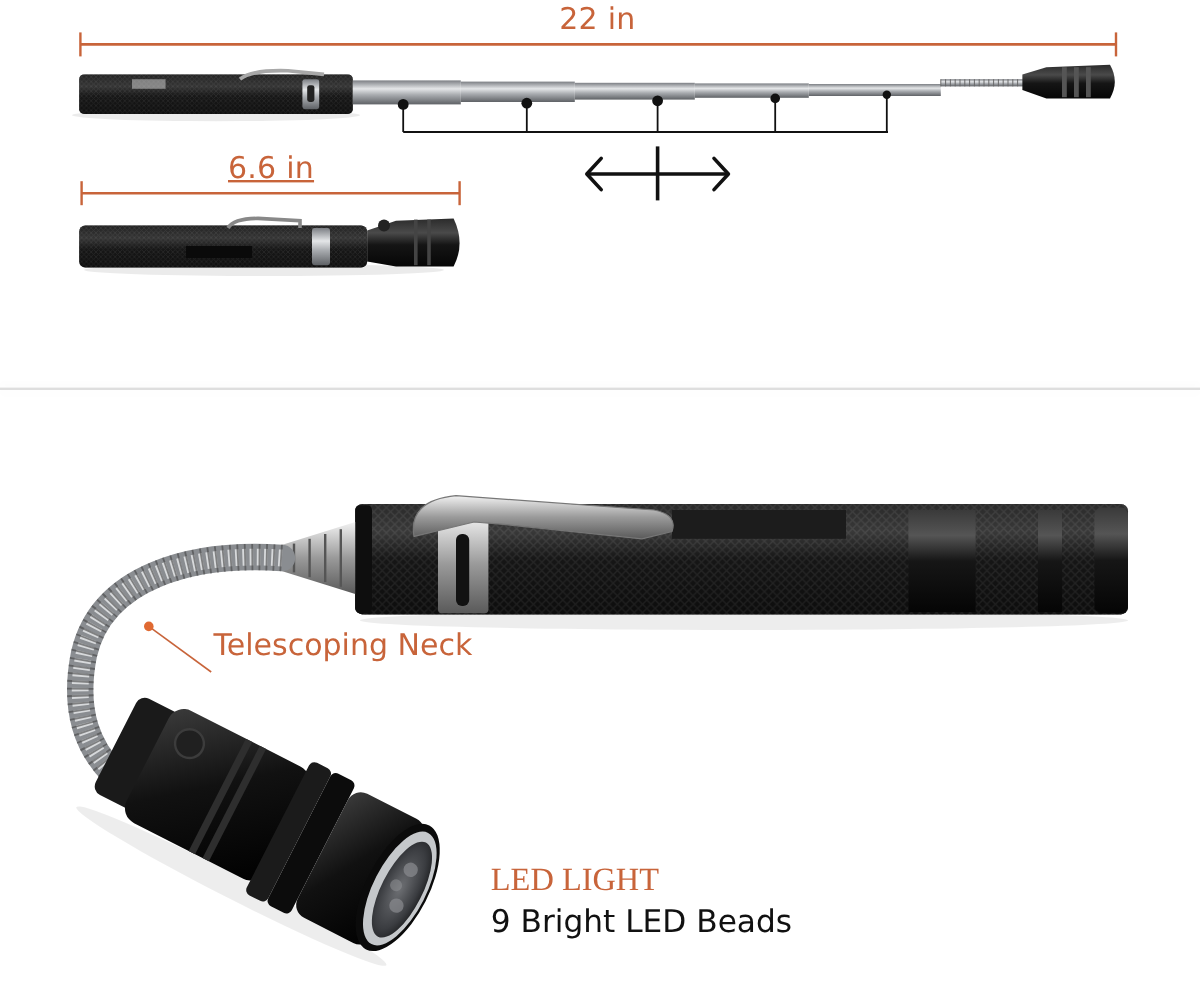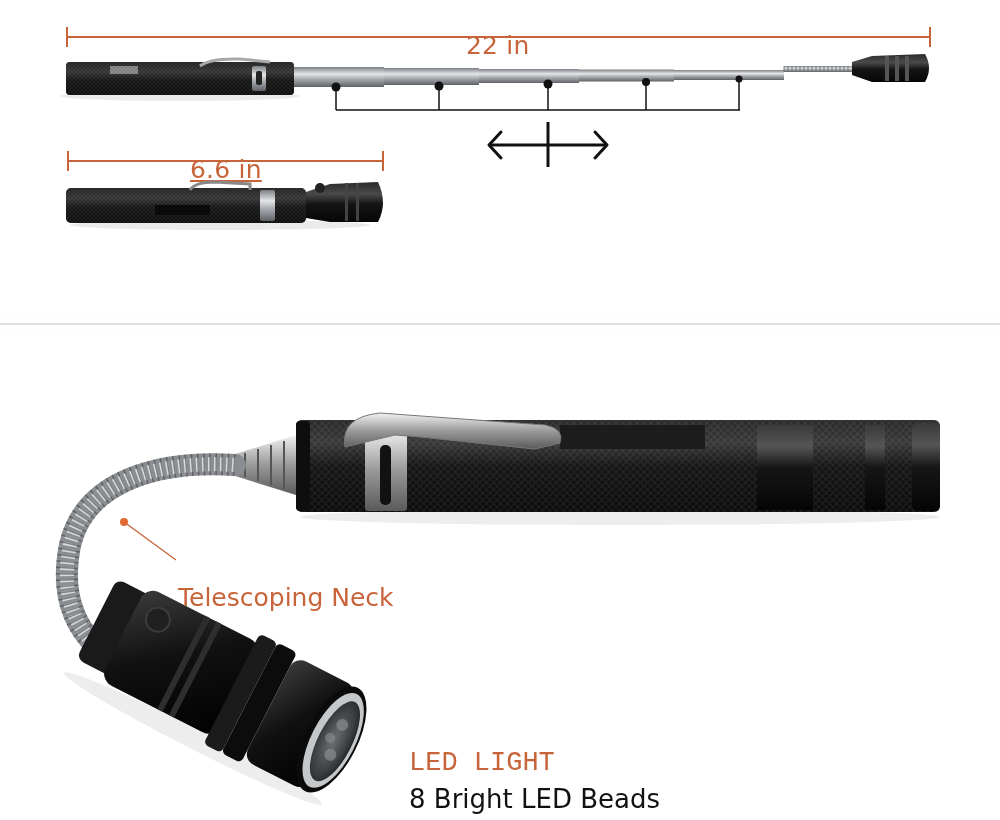--- a/index.html
+++ b/index.html
@@ -1,29 +1,29 @@
 <!DOCTYPE html>
 <html><head>
   <meta charset="utf-8">
   <style>
     html, body { margin: 0; padding: 0; }
     body {
       width: 1000px; height: 820px; background: #ffffff; position: relative; overflow: hidden;
       font-family: "Liberation Sans", sans-serif;
     }
-    .abs { position: absolute; margin-top: 30px; }
+    .abs { position: absolute; }
     .dim-label {
       color: #c8643a; font-family: "DejaVu Sans", sans-serif; font-size: 25px;
       letter-spacing: 0.2px; white-space: nowrap;
     }
     .callout {
       color: #c8643a; font-family: "DejaVu Sans", sans-serif; font-size: 25px; white-space: nowrap;
     }
     .feature-title {
-      color: #c8643a; font-family: Liberation Mono, monospace; font-size: 27px; white-space: nowrap;
+      color: #c8643a; font-family: Liberation Serif, serif; font-size: 27px; white-space: nowrap;
     }
     .feature-desc {
       color: #111111; font-family: "DejaVu Sans", sans-serif; font-size: 26px; white-space: nowrap;
     }
     .divider {
       position: absolute; left: 0; top: 323px; width: 1000px; height: 2px; background: #dedede;
       box-shadow: 0 -3px 6px rgba(0,0,0,0.03), 0 3px 6px rgba(0,0,0,0.03);
     }
     svg { position: absolute; overflow: visible; }
   </style>
@@ -201,17 +201,17 @@
       <rect x="274" y="300" width="70" height="116" rx="12" fill="url(#gHead)"></rect>
       <ellipse cx="344" cy="358" rx="26" ry="58" fill="#0b0b0b"></ellipse>
       <ellipse cx="346" cy="358" rx="22" ry="52" fill="#c5c8cb"></ellipse>
       <ellipse cx="348" cy="358" rx="17" ry="44" fill="url(#gLens)"></ellipse>
       <circle cx="347" cy="340" r="6" fill="#8a8c90" opacity="0.7"></circle>
       <circle cx="350" cy="372" r="6" fill="#8a8c90" opacity="0.7"></circle>
       <circle cx="342" cy="357" r="5" fill="#8a8c90" opacity="0.6"></circle>
     </g>
   </svg>
 
-  <div class="abs callout" style="left:178px; top:553px;">Telescoping Neck</div>
+  <div class="abs callout" style="left:178px; top:523px;">Telescoping Neck</div>
 
   <div class="abs feature-title" style="left:409px; top:718px;">LED LIGHT</div>
-  <div class="abs feature-desc" style="left:409px; top:754px;">8 Bright LED Beads</div>
+  <div class="abs feature-desc" style="left:409px; top:754px;">9 Bright LED Beads</div>
 </div>
 
 </body></html>

